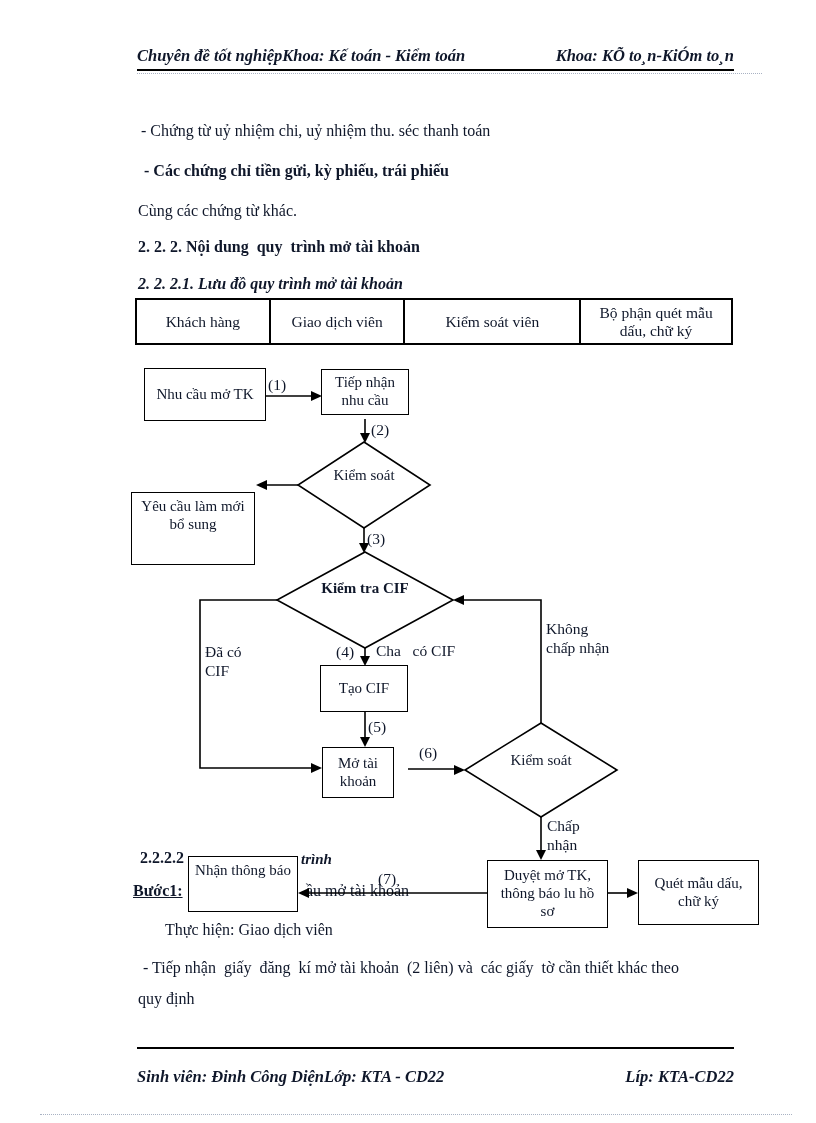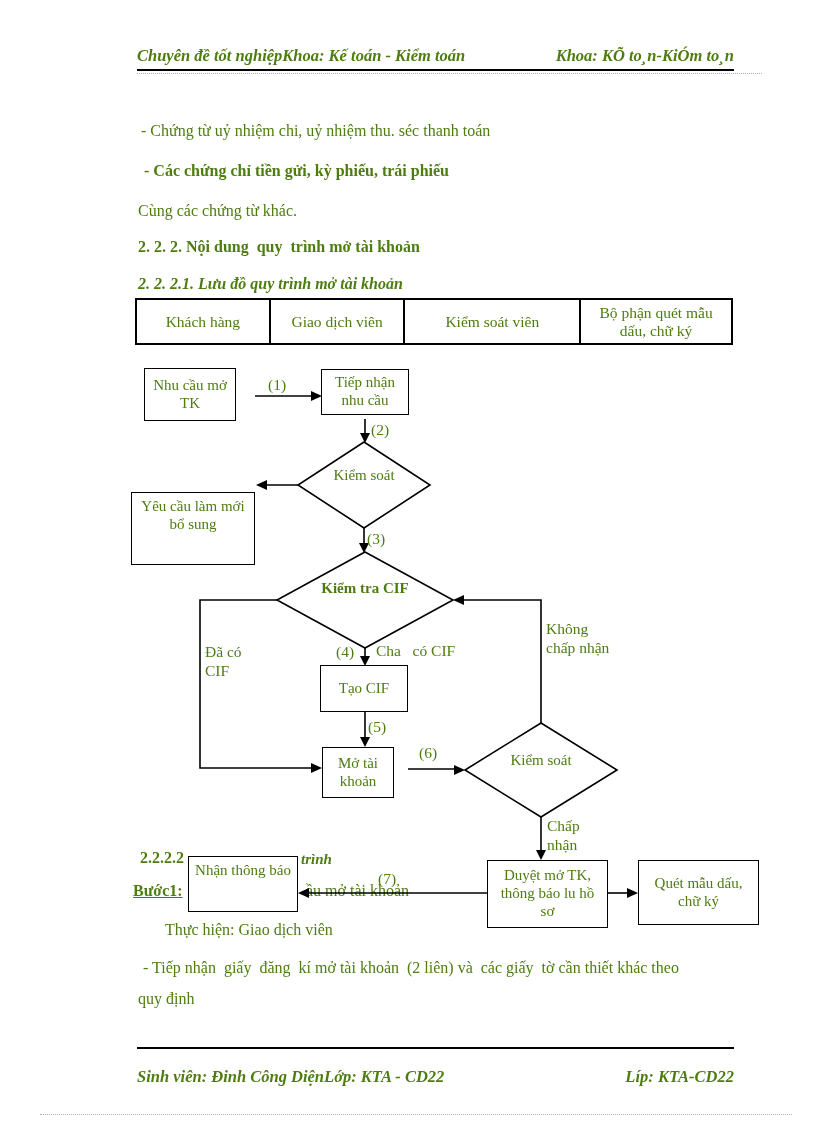--- a/index.html
+++ b/index.html
@@ -1,19 +1,19 @@
 <!DOCTYPE html>
 <html><head>
 <meta charset="utf-8">
 <style>
   * { margin:0; padding:0; box-sizing:border-box; }
   html,body { background:#fff; }
   .page {
     position:relative; width:816px; height:1123px; background:#fff;
-    font-family:"Liberation Serif","DejaVu Serif",serif; color:#4d7c0f; overflow:hidden;
+    font-family:"Liberation Serif","DejaVu Serif",serif; color:#0f172a; overflow:hidden;
   }
   .abs { position:absolute; }
 
   
   .hdr {
     left:137px; top:46px; width:597px; display:flex; align-items:baseline;
     font-weight:bold; font-style:italic; font-size:16.5px;
     border-bottom:2px solid #000; padding-bottom:3px;
   }
   .hdr .sp { flex:1; }
@@ -131,21 +131,21 @@
     <line x1="541" y1="817" x2="541" y2="852"></line>
     <polygon class="arrow" points="541,860 536,850 546,850"></polygon>
 
     <line x1="608" y1="893" x2="630" y2="893"></line>
     <polygon class="arrow" points="638,893 627,888 627,898"></polygon>
 
     <line x1="487" y1="893" x2="306" y2="893"></line>
     <polygon class="arrow" points="298,893 309,888 309,898"></polygon>
   </svg>
 
-  <div class="node" style="left:144px; top:368px; width:92px; height:53px;">Nhu cầu mở TK</div>
+  <div class="node" style="left:144px; top:368px; width:122px; height:53px;">Nhu cầu mở TK</div>
   <div class="node" style="left:321px; top:369px; width:88px; height:46px;">Tiếp nhận nhu cầu</div>
   <div class="node topalign" style="left:131px; top:448px; width:124px; height:73px;margin-top:44px;">Yêu cầu làm mới bổ sung</div>
   <div class="node" style="left:320px; top:665px; width:88px; height:47px;">Tạo CIF</div>
   <div class="node" style="left:322px; top:747px; width:72px; height:51px;">Mở tài khoản</div>
   <div class="node" style="left:487px; top:860px; width:121px; height:68px;">Duyệt mở TK, thông báo lu  hồ sơ</div>
   <div class="node" style="left:638px; top:860px; width:121px; height:65px;">Quét mẫu dấu, chữ ký</div>
   <div class="node topalign" style="left:188px; top:856px; width:110px; height:56px;">Nhận thông báo</div>
 
   <div class="dlabel" style="left:324px; top:466px; width:80px;">Kiểm soát</div>
   <div class="dlabel" style="left:320px; top:579px; width:90px;font-weight:bold;">Kiểm tra CIF</div>

